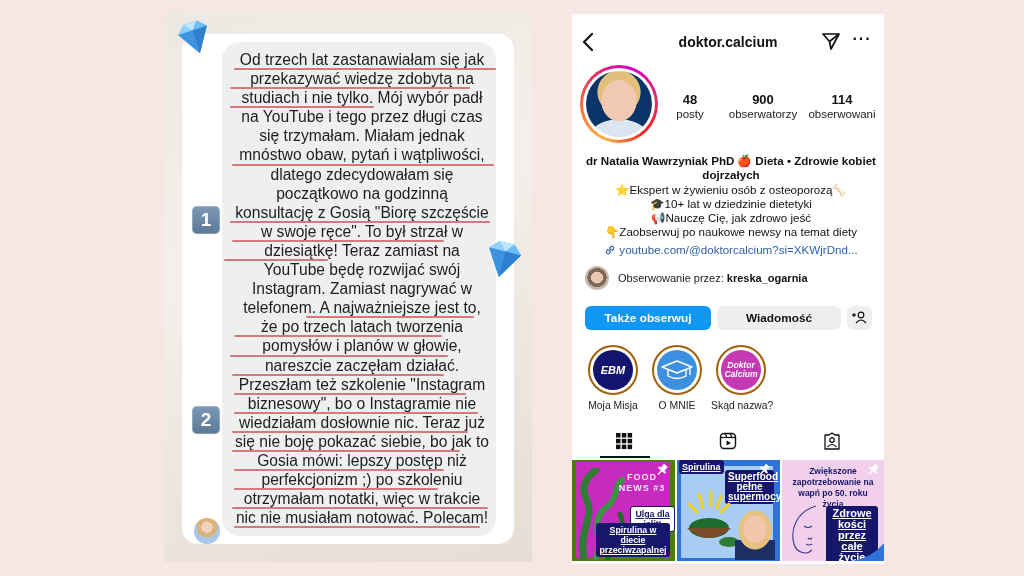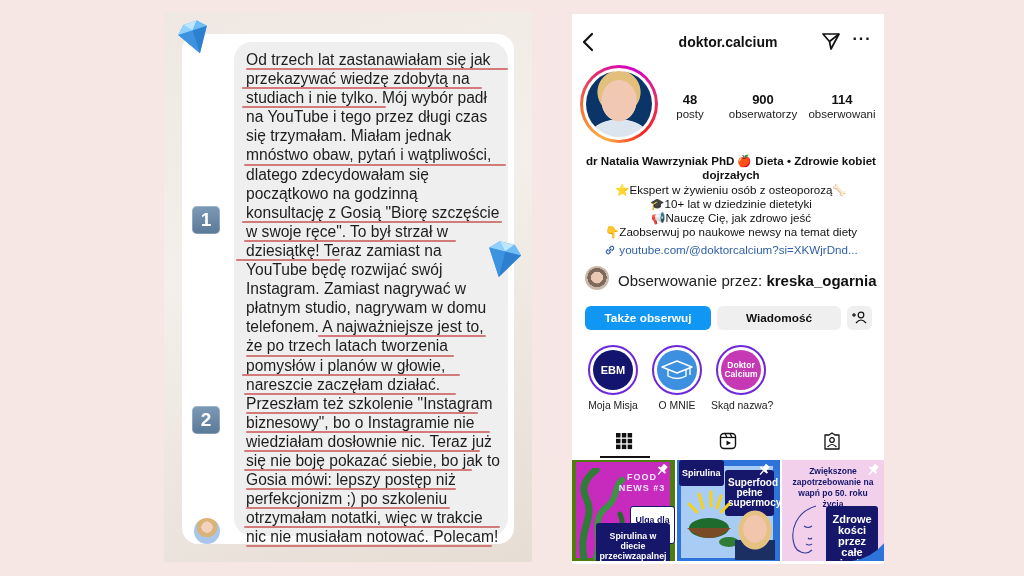--- a/index.html
+++ b/index.html
@@ -20,25 +20,26 @@
   }
   .chat-panel {
     position: absolute;
     left: 18px; top: 22px;
     width: 332px; height: 510px;
     background: #ffffff;
     border-radius: 16px;
   }
   .bubble {
     position: absolute;
-    left: 52px; top: 8px;
+    left: 40px; top: 8px;
     width: 274px; height: 494px;
     background: #efefef;
     border-radius: 18px;
     padding: 8px 6px 0 12px;
+    text-align: center;
   }
   .msg-line {
     display: block;
     font-size: 15.6px;
     line-height: 19.1px;
     color: #1d1d1d;
     white-space: nowrap;
     position: relative;
   }
   .msg-line .ul {
@@ -113,55 +114,55 @@
   .bio-name { font-weight: bold; }
   .bio-line { display: block; white-space: nowrap; }
   .bio-link { display: block; color: #2f5fa7; margin-top: 3px; white-space: nowrap; cursor: pointer; }
   .bio-link svg { vertical-align: -2px; margin-right: 3px; }
 
   .followed-by { position: absolute; left: 13px; top: 252px; height: 26px; width: 290px; }
   .fb-avatar {
     position: absolute; left: 0; top: 0; width: 24px; height: 24px; border-radius: 50%;
     background: radial-gradient(circle at 50% 48%, #e9c8b4 0 34%, #7d6a5b 35% 55%, #c9b9ab 56%);
   }
-  .fb-text { position: absolute; left: 33px; top: 6px; font-size: 15px; color: #222; white-space: nowrap; }
+  .fb-text { position: absolute; left: 33px; top: 6px; font-size: 11px; color: #222; white-space: nowrap; }
   .fb-text b { color: #111; }
 
   .actions { position: absolute; left: 13px; top: 292px; width: 288px; height: 24px; }
   .btn-follow {
     position: absolute; left: 0; top: 0; width: 126px; height: 24px; border-radius: 6px;
     background: #0f97f3; color: #fff; font-weight: bold; font-size: 11.8px; text-align: center; line-height: 24px; cursor: pointer;
   }
   .btn-message {
     position: absolute; left: 132px; top: 0; width: 124px; height: 24px; border-radius: 6px;
     background: #efefef; color: #111; font-weight: bold; font-size: 11.8px; text-align: center; line-height: 24px; cursor: pointer;
   }
   .btn-suggest {
     position: absolute; left: 262px; top: 0; width: 25px; height: 24px; border-radius: 6px;
     background: #efefef; cursor: pointer;
   }
 
   .highlights { position: absolute; left: 11px; top: 331px; width: 200px; height: 70px; }
   .hl { position: absolute; top: 0; width: 60px; text-align: center; cursor: pointer; }
-  .hl-ring { width: 50px; height: 50px; margin: 0 auto; border-radius: 50%; border: 2px solid #6d28d9; padding: 3px; }
+  .hl-ring { width: 50px; height: 50px; margin: 0 auto; border-radius: 50%; border: 2px solid #a16207; padding: 3px; font-style: italic; }
   .hl-circle {
     width: 100%; height: 100%; border-radius: 50%; color: #fff; font-weight: bold;
     display: flex; align-items: center; justify-content: center; text-align: center;
   }
   .hl-label { display: block; margin-top: 5px; font-size: 10.4px; color: #222; white-space: nowrap; }
 
   .tabs { position: absolute; left: 0; top: 416px; width: 312px; height: 30px; }
   .tab { position: absolute; top: 0; width: 104px; height: 30px; display: flex; justify-content: center; align-items: flex-start; padding-top: 2px; cursor: pointer; }
   .tab-indicator { position: absolute; left: 28px; top: 26px; width: 50px; height: 1.5px; background: #111; }
 
   .grid { position: absolute; left: 0; top: 446px; width: 312px; height: 104px; }
   .post { position: absolute; top: 0; width: 103px; height: 101px; overflow: hidden; cursor: pointer; }
   .tag {
     position: absolute; font-weight: bold; color: #fff; text-align: center; line-height: 10px; font-size: 8.8px;
-    border-radius: 3px; padding: 8px 3px;
+    border-radius: 3px; padding: 2px 3px; text-decoration: underline;
   }
   .pin { position: absolute; }
 </style>
 </head>
 <body>
 
 <div class="testimonial">
   <div class="chat-panel">
     <div class="bubble" id="bubble">
         <span class="msg-line">Od trzech lat zastanawiałam się jak<span class="ul" style="left: 0px; width: 262px; background: rgb(209, 123, 123);"></span></span>
@@ -170,21 +171,20 @@
         <span class="msg-line">na YouTube i tego przez długi czas</span>
         <span class="msg-line">się trzymałam. Miałam jednak</span>
         <span class="msg-line">mnóstwo obaw, pytań i wątpliwości,<span class="ul" style="left: -2px; width: 262px; background: rgb(209, 123, 123);"></span></span>
         <span class="msg-line">dlatego zdecydowałam się</span>
         <span class="msg-line">początkowo na godzinną</span>
         <span class="msg-line">konsultację z Gosią "Biorę szczęście<span class="ul" style="left: -4px; width: 260px; background: rgb(209, 123, 123);"></span></span>
         <span class="msg-line">w swoje ręce". To był strzał w<span class="ul" style="left: -2px; width: 212px; background: rgb(209, 123, 123);"></span></span>
         <span class="msg-line">dziesiątkę! Teraz zamiast na<span class="ul" style="left: -10px; width: 104px; background: rgb(209, 123, 123);"></span></span>
         <span class="msg-line">YouTube będę rozwijać swój</span>
         <span class="msg-line">Instagram. Zamiast nagrywać w</span>
-        <span class="msg-line">płatnym studio, nagrywam w domu</span>
         <span class="msg-line">telefonem. A najważniejsze jest to,<span class="ul" style="left: 72px; width: 168px; background: rgb(209, 123, 123);"></span></span>
         <span class="msg-line">że po trzech latach tworzenia<span class="ul" style="left: 0px; width: 208px; background: rgb(209, 123, 123);"></span></span>
         <span class="msg-line">pomysłów i planów w głowie,<span class="ul" style="left: -4px; width: 218px; background: rgb(209, 123, 123);"></span></span>
         <span class="msg-line">nareszcie zaczęłam działać.<span class="ul" style="left: -2px; width: 212px; background: rgb(209, 123, 123);"></span></span>
         <span class="msg-line">Przeszłam też szkolenie "Instagram<span class="ul" style="left: 0px; width: 232px; background: rgb(209, 123, 123);"></span></span>
         <span class="msg-line">biznesowy", bo o Instagramie nie<span class="ul" style="left: 0px; width: 244px; background: rgb(209, 123, 123);"></span></span>
         <span class="msg-line">wiedziałam dosłownie nic. Teraz już<span class="ul" style="left: -2px; width: 236px; background: rgb(209, 123, 123);"></span></span>
         <span class="msg-line">się nie boję pokazać siebie, bo jak to<span class="ul" style="left: -2px; width: 228px; background: rgb(209, 123, 123);"></span></span>
         <span class="msg-line">Gosia mówi: lepszy postęp niż<span class="ul" style="left: 0px; width: 210px; background: rgb(209, 123, 123);"></span></span>
         <span class="msg-line">perfekcjonizm ;) po szkoleniu<span class="ul" style="left: 0px; width: 204px; background: rgb(209, 123, 123);"></span></span>

